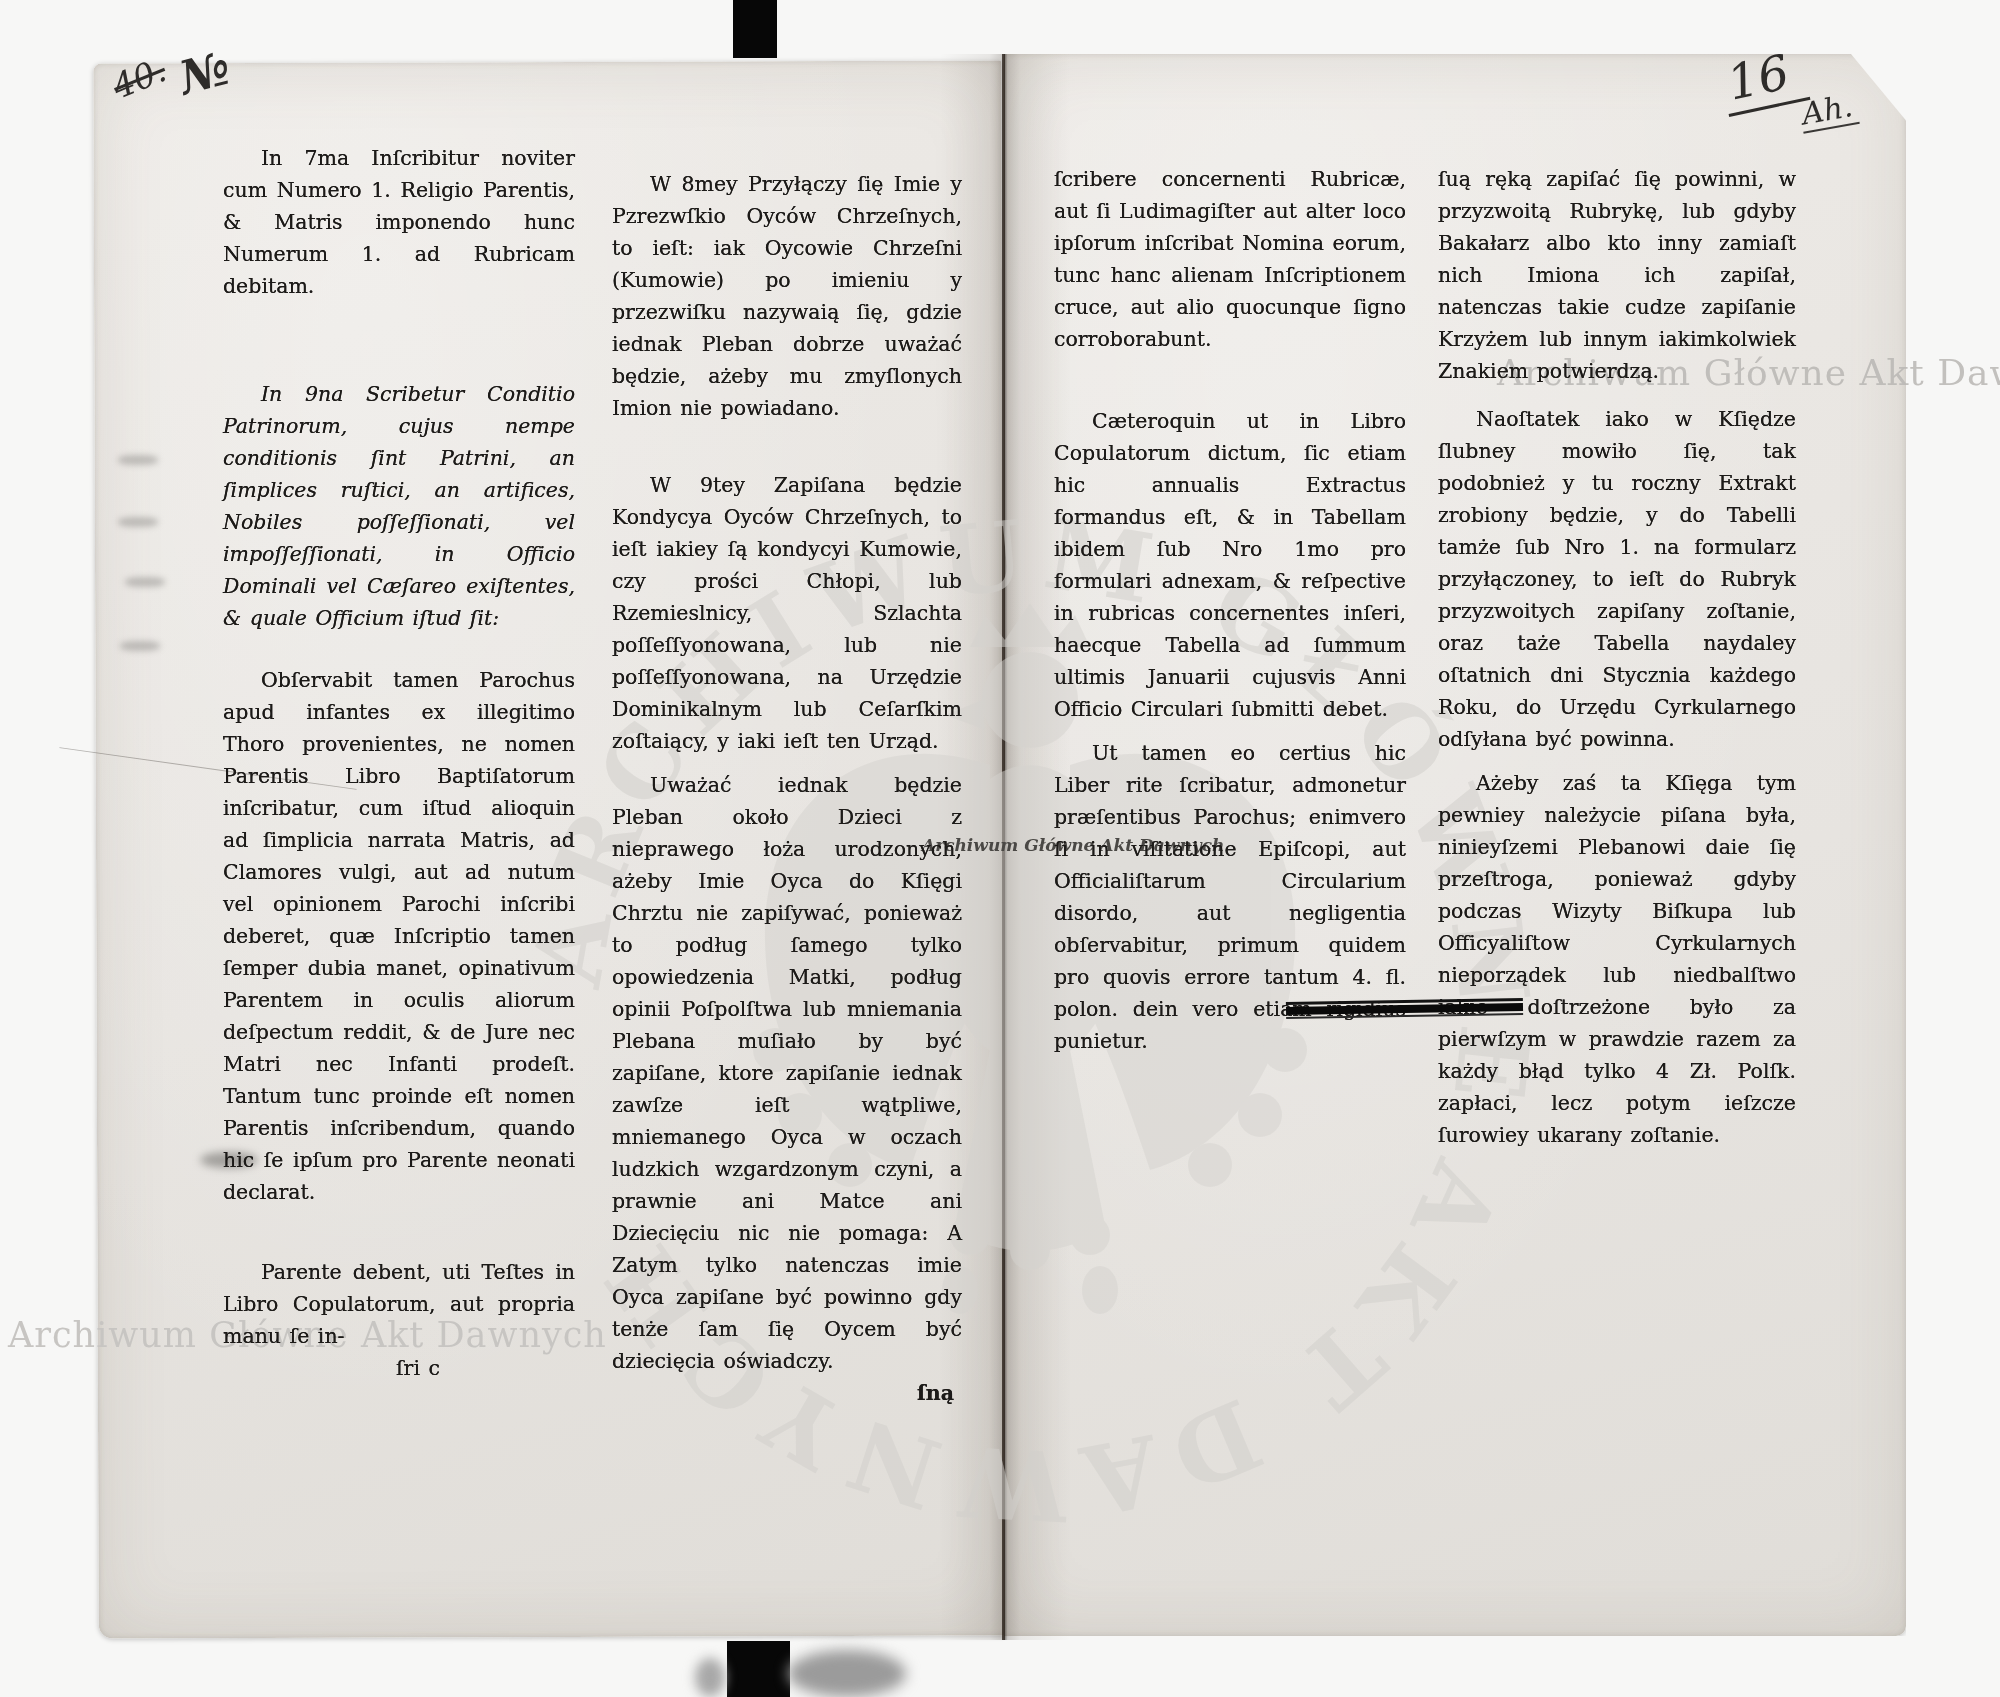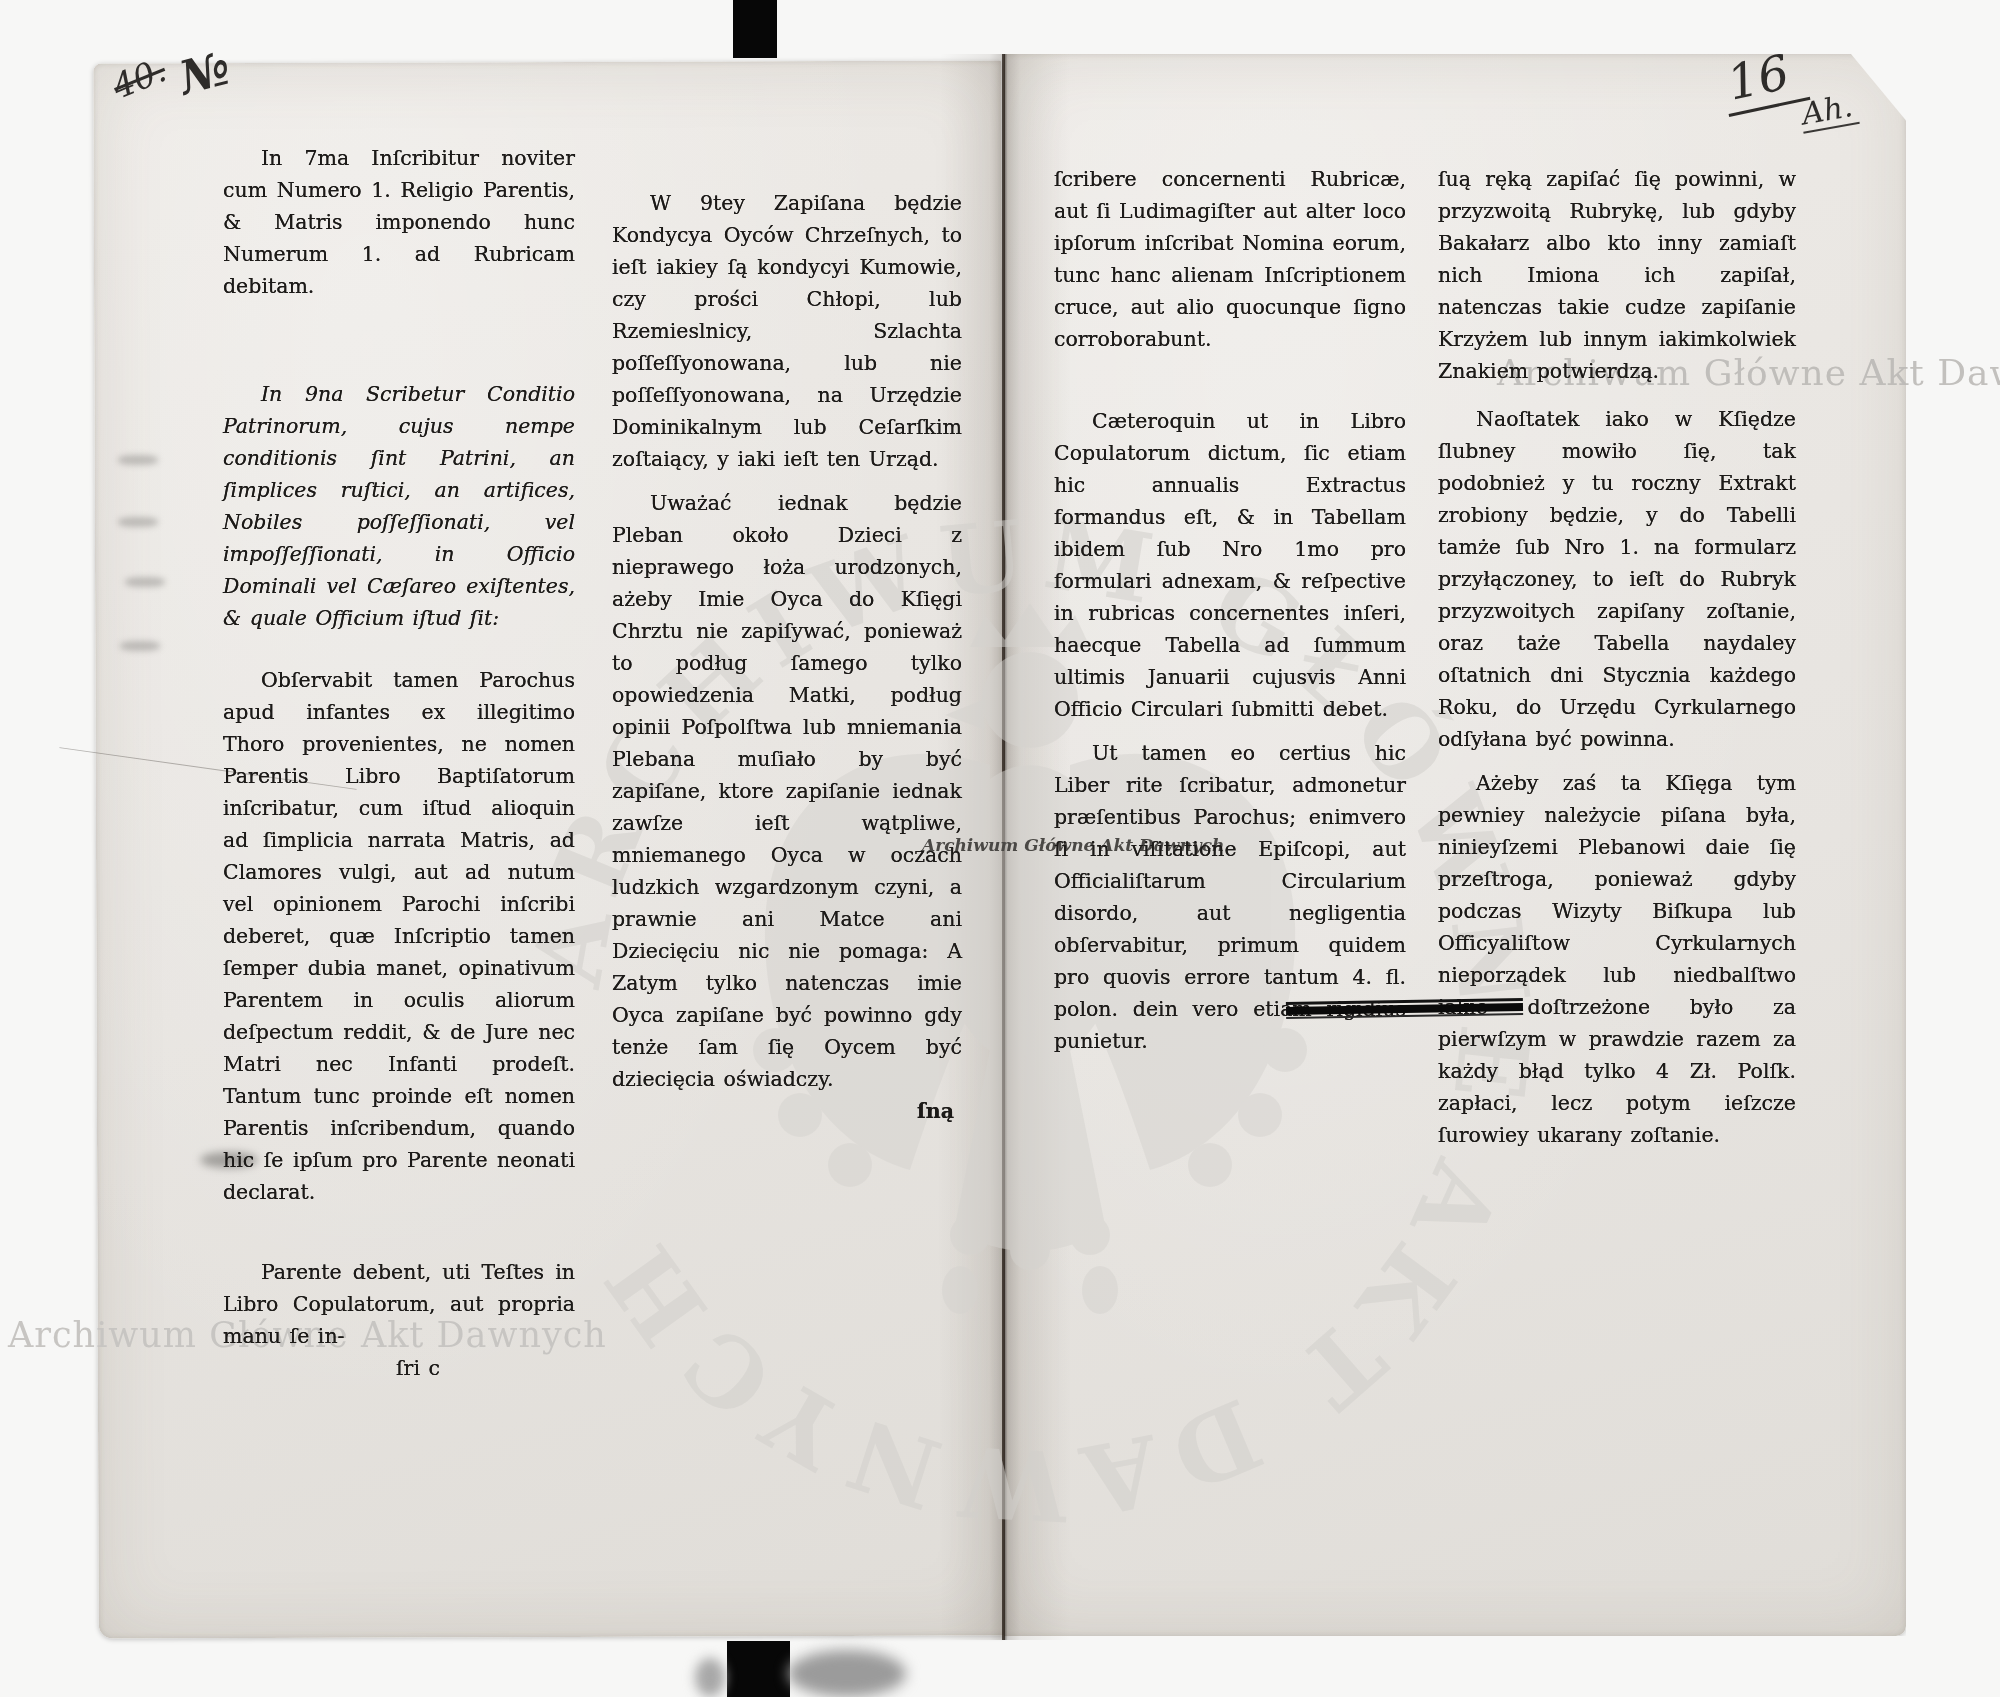--- a/index.html
+++ b/index.html
@@ -133,20 +133,21 @@
 
   <div class="col" id="col-ll">
     <p>In 7ma Inſcribitur noviter cum Numero 1. Religio Parentis, &amp; Matris imponendo hunc Numerum 1. ad Rubricam debitam.</p>
     <p class="mt76">In 9na Scribetur Conditio Patrinorum, cujus nempe conditionis ſint Patrini, an ſimplices ruſtici, an artifices, Nobiles poſſeſſionati, vel impoſſeſſionati, in Officio Dominali vel Cæſareo exiſtentes, &amp; quale Officium iſtud ſit:</p>
     <p class="mt30">Obſervabit tamen Parochus apud infantes ex illegitimo Thoro provenientes, ne nomen Parentis Libro Baptiſatorum inſcribatur, cum iſtud alioquin ad ſimplicia narrata Matris, ad Clamores vulgi, aut ad nutum vel opinionem Parochi inſcribi deberet, quæ Inſcriptio tamen ſemper dubia manet, opinativum Parentem in oculis aliorum deſpectum reddit, &amp; de Jure nec Matri nec Infanti prodeſt. Tantum tunc proinde eſt nomen Parentis inſcribendum, quando hic ſe ipſum pro Parente neonati declarat.</p>
     <p class="mt48">Parente debent, uti Teſtes in Libro Copulatorum, aut propria manu ſe in-</p>
     <p class="catchword">ſri c</p>
   </div>
 
   <div class="col" id="col-lp">
+    <p class="mt26">W 8mey Przyłączy ſię Imie y Pzrezwſkio Oyców Chrzeſnych, to ieſt: iak Oycowie Chrzeſni (Kumowie) po imieniu y przezwiſku nazywaią ſię, gdzie iednak Pleban dobrze uważać będzie, ażeby mu zmyſlonych Imion nie powiadano.</p>
     <p class="mt45">W 9tey Zapiſana będzie Kondycya Oyców Chrzeſnych, to ieſt iakiey ſą kondycyi Kumowie, czy prości Chłopi, lub Rzemieslnicy, Szlachta poſſeſſyonowana, lub nie poſſeſſyonowana, na Urzędzie Dominikalnym lub Ceſarſkim zoſtaiący, y iaki ieſt ten Urząd.</p>
     <p class="mt12">Uważać iednak będzie Pleban około Dzieci z nieprawego łoża urodzonych, ażeby Imie Oyca do Kſięgi Chrztu nie zapiſywać, ponieważ to podług ſamego tylko opowiedzenia Matki, podług opinii Poſpolſtwa lub mniemania Plebana muſiało by być zapiſane, ktore zapiſanie iednak zawſze ieſt wątpliwe, mniemanego Oyca w oczach ludzkich wzgardzonym czyni, a prawnie ani Matce ani Dziecięciu nic nie pomaga: A Zatym tylko natenczas imie Oyca zapiſane być powinno gdy tenże ſam ſię Oycem być dziecięcia oświadczy.</p>
     <p class="catchword right">ſną</p>
   </div>
 
   <div class="col" id="col-rl">
     <p class="noindent">ſcribere concernenti Rubricæ, aut ſi Ludimagiſter aut alter loco ipſorum inſcribat Nomina eorum, tunc hanc alienam Inſcriptionem cruce, aut alio quocunque ſigno corroborabunt.</p>
     <p class="mt50">Cæteroquin ut in Libro Copulatorum dictum, ſic etiam hic annualis Extractus formandus eſt, &amp; in Tabellam ibidem ſub Nro 1mo pro formulari adnexam, &amp; reſpective in rubricas concernentes inſeri, haecque Tabella ad ſummum ultimis Januarii cujusvis Anni Officio Circulari ſubmitti debet.</p>
     <p class="mt12">Ut tamen eo certius hic Liber rite ſcribatur, admonetur præſentibus Parochus; enimvero ſi in viſitatione Epiſcopi, aut Officialiſtarum Circularium disordo, aut negligentia obſervabitur, primum quidem pro quovis errore tantum 4. fl. polon. dein vero etiam rigidius punietur.</p>
   </div>

